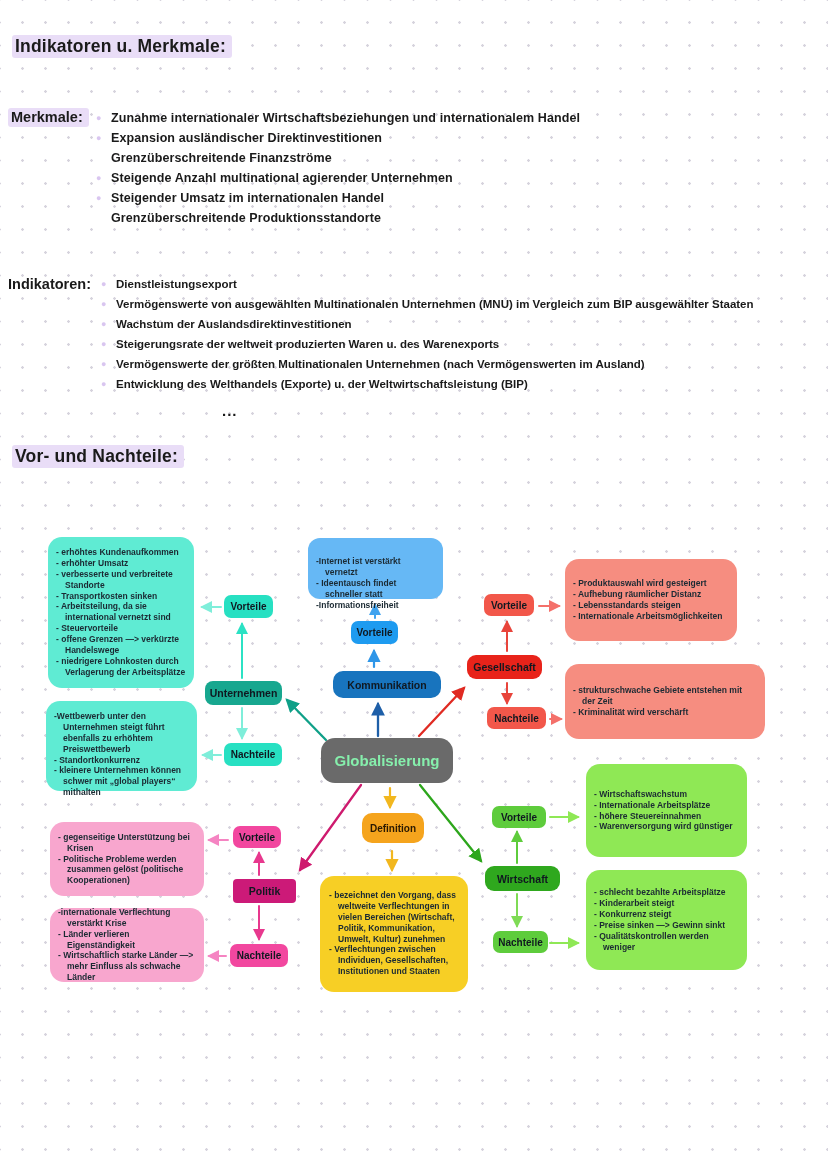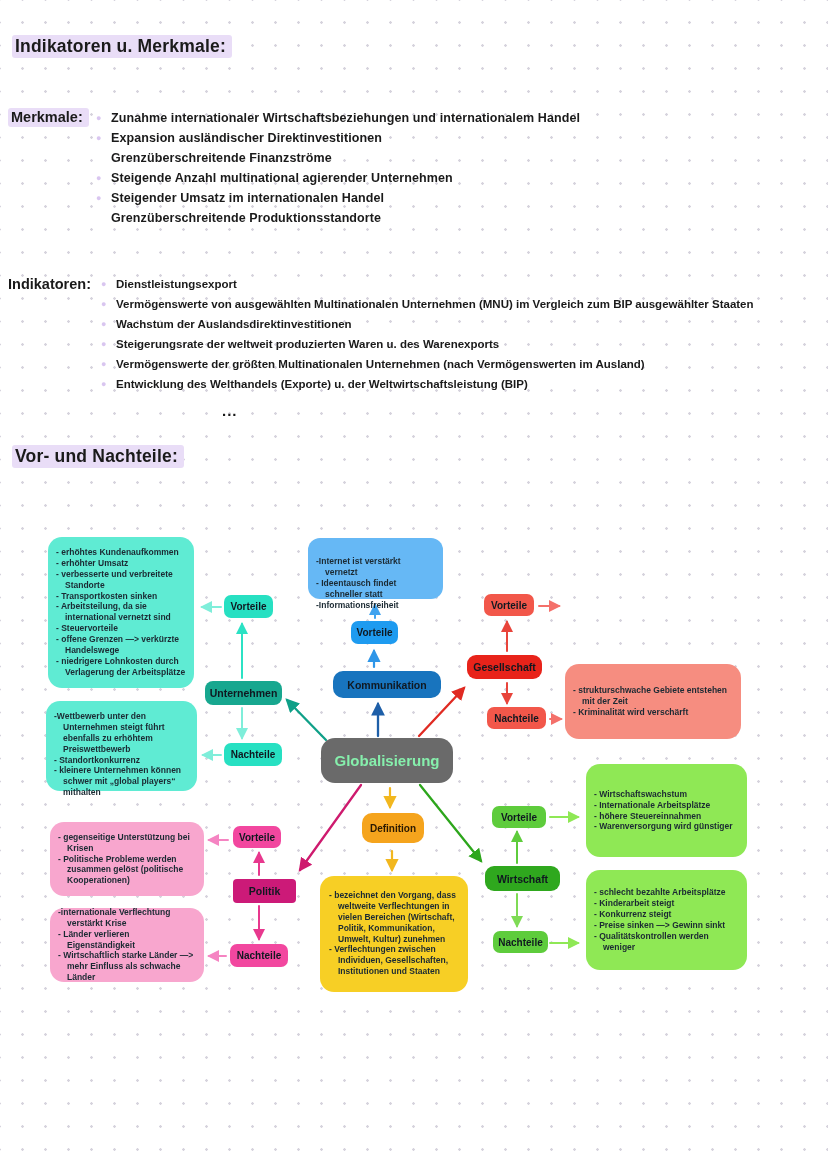--- a/index.html
+++ b/index.html
@@ -48,21 +48,21 @@
   
   #k-box{left:308px;top:538px;width:135px;height:61px;background:#66b8f5;border-radius:12px;padding:18px 8px;}
   #k-vlabel{left:351px;top:621px;width:47px;height:23px;background:#1e9bf0;border-radius:7px;}
   #k-label{left:333px;top:671px;width:108px;height:27px;background:#1874be;border-radius:10px;font-size:10.5px;}
 
   
   #g-vlabel{left:484px;top:594px;width:50px;height:22px;background:#f2574a;border-radius:7px;}
   #g-vbox{left:565px;top:559px;width:172px;height:82px;background:#f68d80;}
   #g-label{left:467px;top:655px;width:75px;height:24px;background:#e8231a;border-radius:9px;font-size:10.5px;}
   #g-nlabel{left:487px;top:707px;width:59px;height:22px;background:#f2574a;border-radius:7px;}
-  #g-nbox{left:565px;top:664px;width:176px;height:75px;background:#f68d80;}
+  #g-nbox{left:565px;top:664px;width:200px;height:75px;background:#f68d80;}
 
   
   #w-vlabel{left:492px;top:806px;width:54px;height:22px;background:#5ecc3c;border-radius:7px;}
   #w-vbox{left:586px;top:764px;width:161px;height:93px;background:#8fe855;}
   #w-label{left:485px;top:866px;width:75px;height:25px;background:#2fa81e;border-radius:9px;font-size:10.5px;}
   #w-nlabel{left:493px;top:931px;width:55px;height:22px;background:#5ecc3c;border-radius:7px;}
   #w-nbox{left:586px;top:870px;width:161px;height:100px;background:#8fe855;}
 
   
   #p-vbox{left:50px;top:822px;width:154px;height:74px;background:#f8a6ce;}
@@ -267,20 +267,27 @@
   <div class="cbox" id="k-box">
 
   <div class="item">-Internet ist verstärkt vernetzt</div>
       <div class="item">- Ideentausch findet schneller statt</div>
       <div class="item">-Informationsfreiheit</div>
     </div>
   <div class="nlabel" id="k-vlabel">Vorteile</div>
   <div class="nlabel" id="k-label">Kommunikation</div>
 
   <div class="nlabel" id="g-vlabel">Vorteile</div>
+  <div class="cbox vcenter" id="g-vbox">
+
+  <div class="item">- Produktauswahl wird gesteigert</div>
+      <div class="item">- Aufhebung räumlicher Distanz</div>
+      <div class="item">- Lebensstandards steigen</div>
+      <div class="item">- Internationale Arbeitsmöglichkeiten</div>
+    </div>
   <div class="nlabel" id="g-label">Gesellschaft</div>
   <div class="nlabel" id="g-nlabel">Nachteile</div>
   <div class="cbox vcenter" id="g-nbox">
 
   <div class="item">- strukturschwache Gebiete entstehen mit der Zeit</div>
       <div class="item">- Kriminalität wird verschärft</div>
     </div>
 
   <div class="nlabel" id="w-vlabel">Vorteile</div>
   <div class="cbox vcenter" id="w-vbox">

